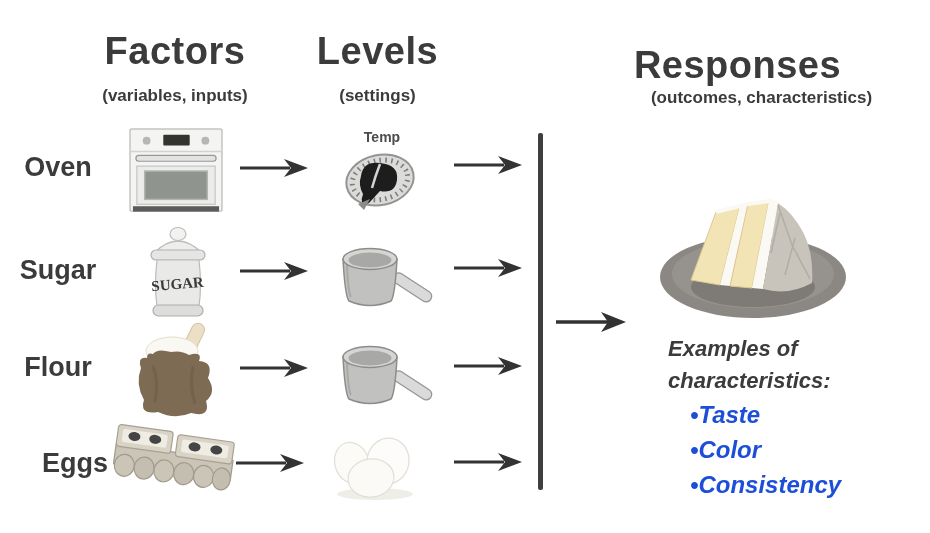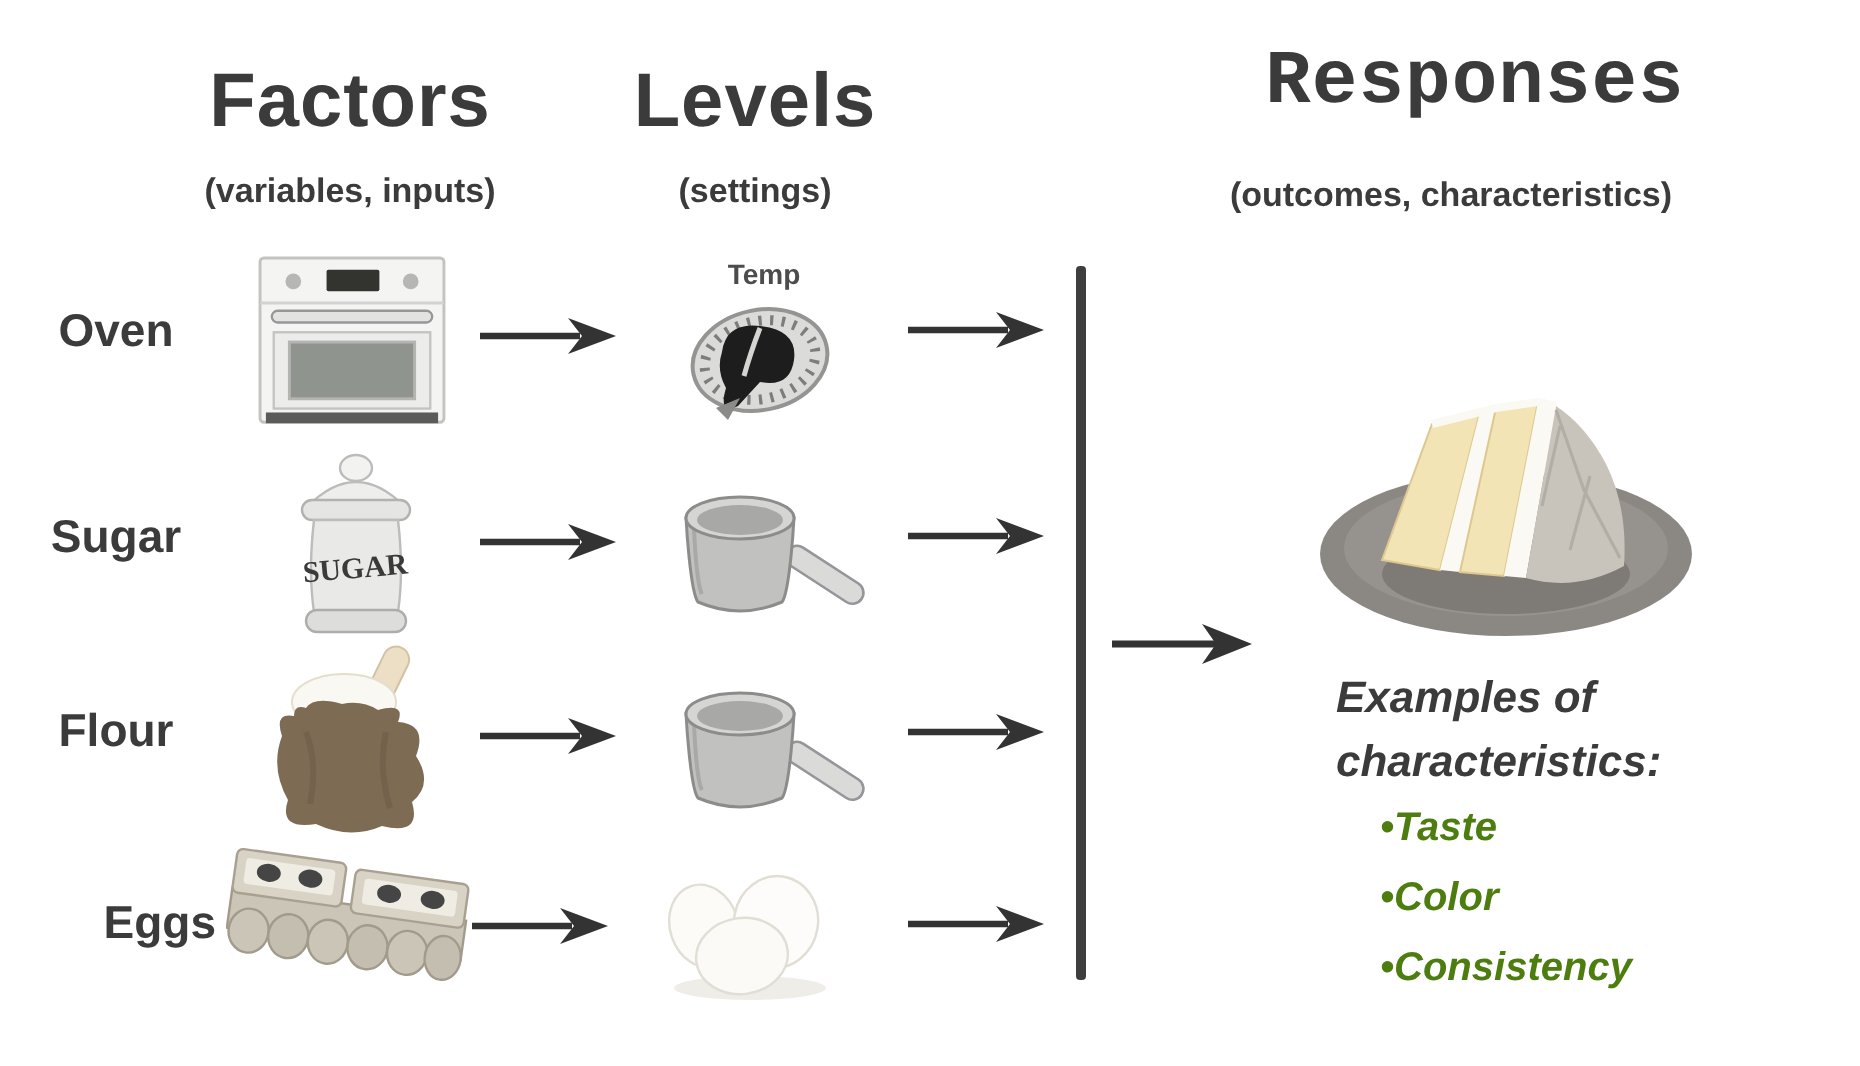--- a/index.html
+++ b/index.html
@@ -13,44 +13,44 @@
   }
   .abs { position: absolute; }
   .col-title {
     font-size: 38px; font-weight: 700; letter-spacing: 0.5px;
     text-align: center; color: #3b3b3b;
   }
   .col-subtitle {
     font-size: 17px; font-weight: 600; text-align: center; color: #3b3b3b;
   }
   .row-label {
-    font-size: 23px; font-weight: 600; text-align: center; color: #3b3b3b;
+    font-size: 27px; font-weight: 600; text-align: center; color: #3b3b3b;
   }
   .divider {
     width: 5px; background: #3e3e3e; border-radius: 2px;
   }
   .caption-line { font-size: 22px; font-weight: 600; color: #3b3b3b; line-height: 32px; }
-  .bullet-line { font-size: 20px; font-weight: 600; color: #4d7c0f; line-height: 35px; padding-left: 22px; }
+  .bullet-line { font-size: 24px; font-weight: 600; color: #1d4ed8; line-height: 35px; padding-left: 22px; }
   svg { display: block; }
   svg text { font-family: "Liberation Sans", sans-serif; }
   svg text.serif { font-family: "Liberation Serif", serif; }
 </style>
 </head>
 <body>
 
 <div class="stage">
 
   <div class="abs col-title" style="left:60px; top:30px; width:230px;">Factors</div>
   <div class="abs col-subtitle" style="left:60px; top:86px; width:230px;">(variables, inputs)</div>
 
   <div class="abs col-title" style="left:290px; top:30px; width:175px;">Levels</div>
   <div class="abs col-subtitle" style="left:290px; top:86px; width:175px;">(settings)</div>
 
-  <div class="abs col-title" style="left:600px; top:20px; width:275px;font-family:Liberation Mono, monospace;">Responses</div>
-  <div class="abs col-subtitle" style="left:588px; top:88px; width:275px;">(outcomes, characteristics)</div>
+  <div class="abs col-title" style="left:600px; top:44px; width:275px;">Responses</div>
+  <div class="abs col-subtitle" style="left:624px; top:88px; width:275px;">(outcomes, characteristics)</div>
 
   <div class="abs row-label" style="left:8px; top:152px; width:100px;">Oven</div>
   <div class="abs row-label" style="left:8px; top:255px; width:100px;">Sugar</div>
   <div class="abs row-label" style="left:8px; top:352px; width:100px;">Flour</div>
   <div class="abs row-label" style="left:8px; top:448px; width:100px;text-align:right;">Eggs</div>
 
   <div class="abs" style="left:127px; top:127px;">
     <svg width="98" height="90" viewBox="0 0 100 92">
       <rect x="3" y="2" width="94" height="84" rx="2" fill="#f4f4f2" stroke="#c3c3c1" stroke-width="1.5"></rect>
       <circle cx="20" cy="14" r="4" fill="#b6b6b4"></circle>

